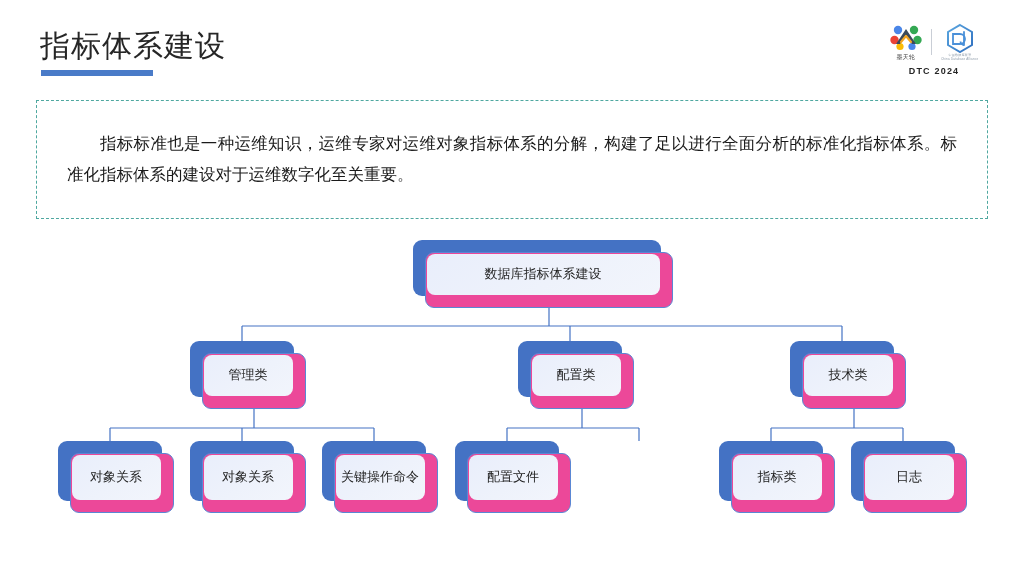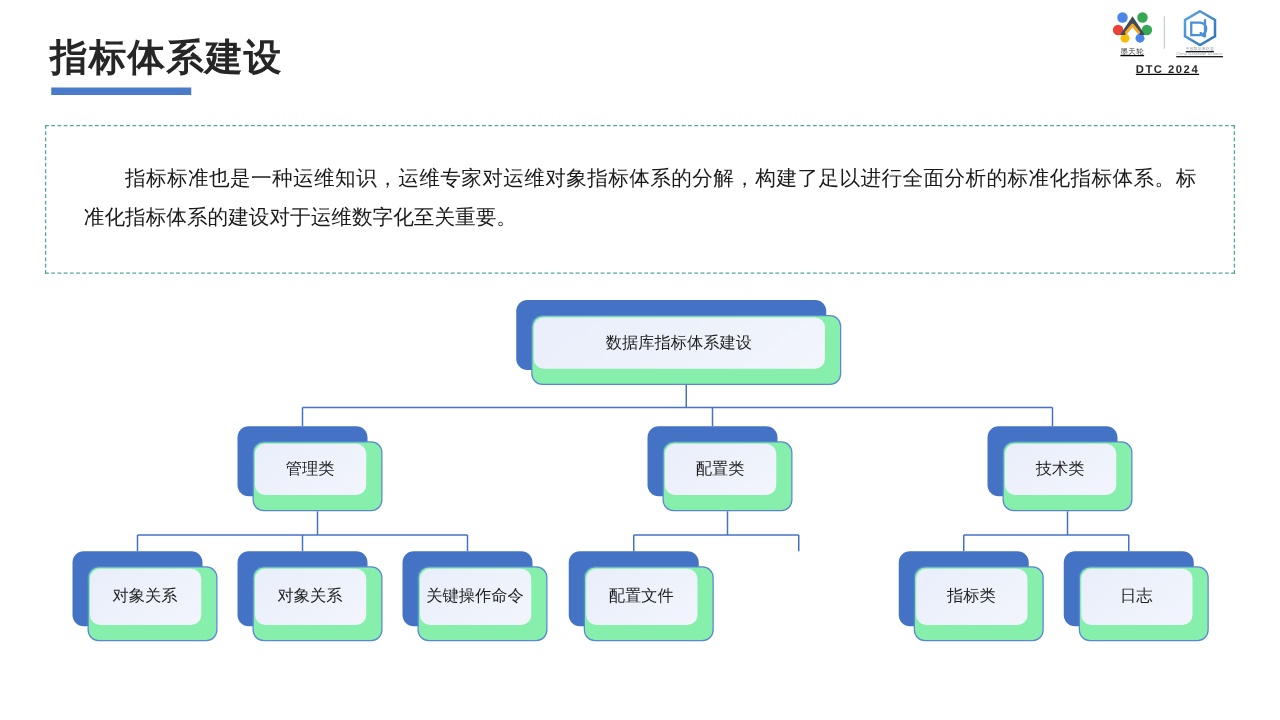--- a/index.html
+++ b/index.html
@@ -14,42 +14,41 @@
     overflow: hidden;
     position: relative;
   }
 
   
   #slide-title {
     position: absolute;
     left: 40px;
     top: 26px;
     font-size: 30px;
-    font-weight: bold;
+    font-weight: normal;
     color: #262626;
     letter-spacing: 1px;
     white-space: nowrap;
   }
   #title-underline {
     position: absolute;
     left: 41px;
     top: 70px;
     width: 112px;
     height: 6px;
     background: #4a7bc8;
   }
 
   
   #logo-area {
     position: absolute;
     right: 16px;
-    top: 4px;
+    top: 20px;
     width: 148px;
     height: 64px;
-    text-decoration: underline;
   }
   #logo-row {
     display: flex;
     align-items: center;
     justify-content: center;
     gap: 8px;
     height: 44px;
   }
   .logo-block {
     display: flex;
@@ -134,21 +133,21 @@
   }
   .node-face {
     position: absolute;
     left: 12px;
     top: 12px;
     width: 100%;
     height: 100%;
     box-sizing: border-box;
     border: 1.3px solid #5a87d4;
     border-radius: 9px;
-    background: #86efac;
+    background: #ec4899;
     display: flex;
     align-items: center;
     justify-content: center;
   }
   .node-face::before {
     content: "";
     position: absolute;
     left: 1px;
     top: 1px;
     right: 12px;

